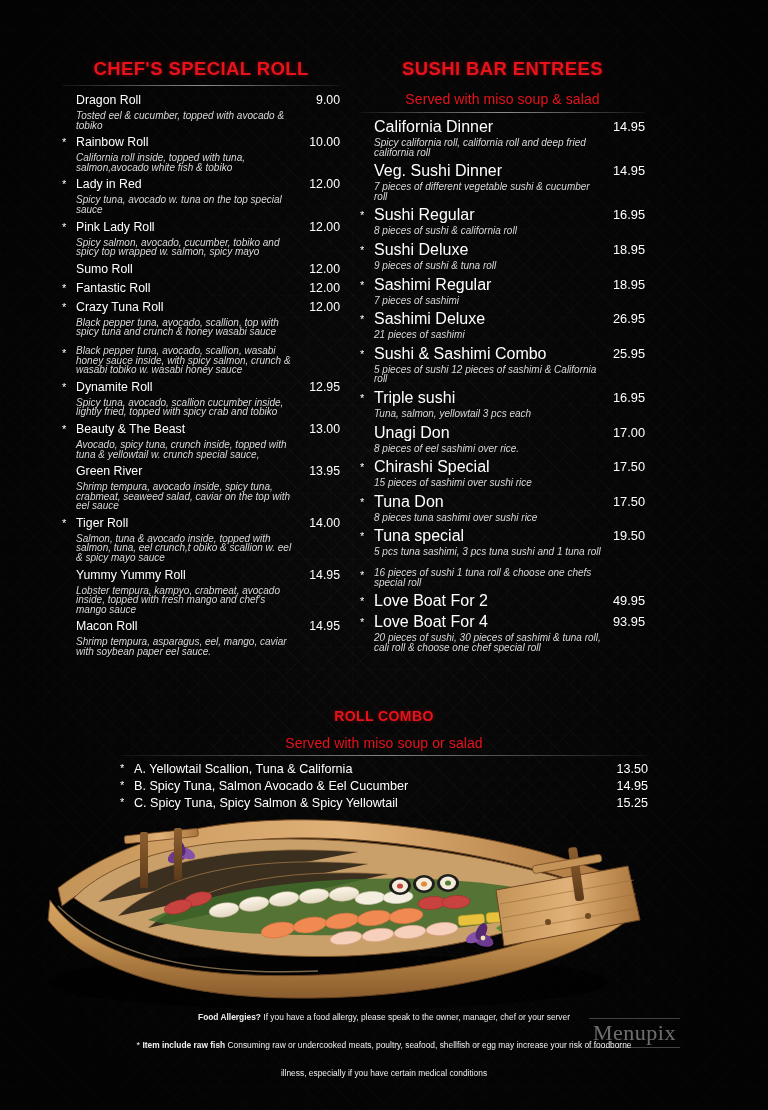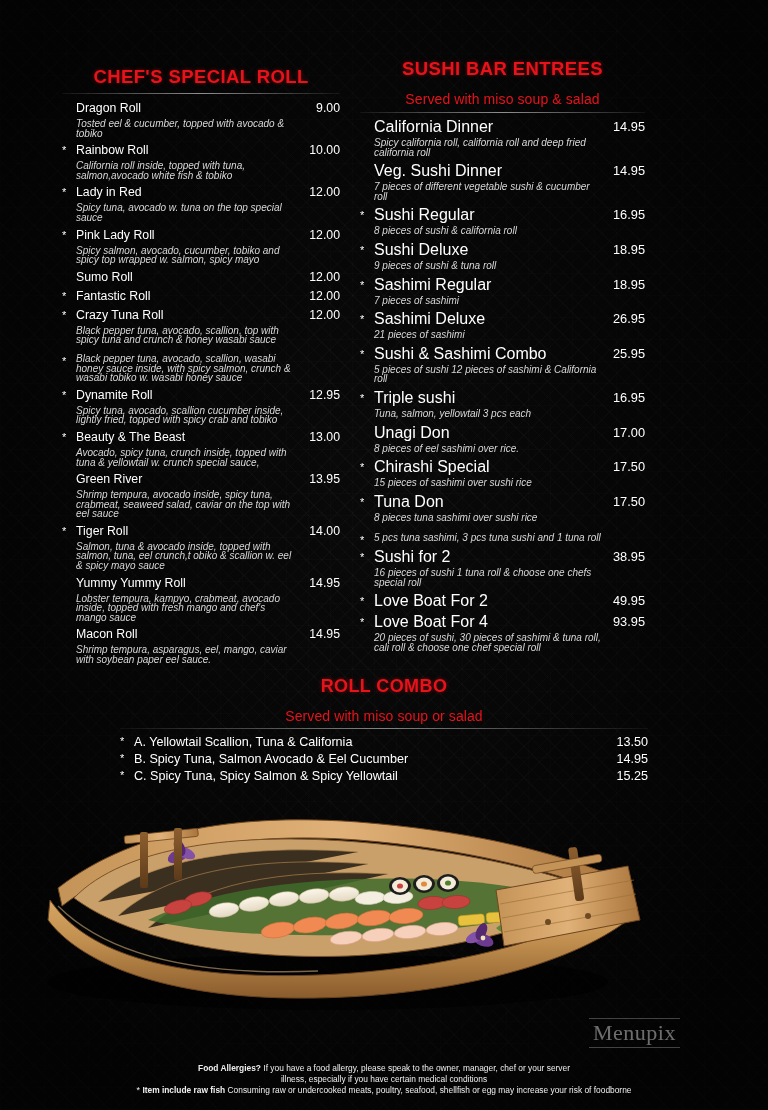--- a/index.html
+++ b/index.html
@@ -28,21 +28,21 @@
   .bg-vignette {
     position: absolute;
     inset: 0;
     background: radial-gradient(ellipse at 50% 45%, rgba(0,0,0,0.15) 0%, rgba(0,0,0,0.75) 85%);
     z-index: 1;
   }
   .page { position: absolute; inset: 0; z-index: 2; }
 
   .col-left {
     position: absolute;
-    left: 62px; top: 66px; width: 278px;
+    left: 62px; top: 58px; width: 278px;
   }
   .col-right {
     position: absolute;
     left: 360px; top: 58px; width: 285px;
   }
 
   .section-title {
     text-align: center;
     color: #e8121b;
     font-weight: bold;
@@ -108,21 +108,21 @@
   
   .col-right .item { padding-bottom: 7px; }
   .col-right .item-name { font-size: 16px; }
   .col-right .item-price { font-size: 12.8px; }
 
   
   .combo {
     position: absolute;
     left: 120px; top: 676px; width: 528px;
   }
-  .combo .section-title { font-size: 18px; }
+  .combo .section-title { font-size: 14px; margin-top: 32px; }
   .combo-list { margin-top: 6px; }
   .combo-item {
     position: relative;
     display: flex;
     justify-content: space-between;
     align-items: baseline;
     padding: 0 0 3px 14px;
     font-size: 12.6px;
   }
   .combo-item .star {
@@ -167,21 +167,21 @@
   .footer {
     position: absolute;
     left: 0; right: 0; bottom: 14px;
     z-index: 5;
     text-align: center;
     font-size: 8.4px;
     line-height: 11px;
     color: #efefef;
   }
   .footer .fbold { font-weight: bold; }
-  .footer .line { margin: 0; }
+  .footer .line { margin: 17px; }
   .footer .star { font-size: 9px; }
 </style>
 </head>
 <body>
 
 <div class="bg-pattern"></div>
 <div class="bg-vignette"></div>
 
 <div class="page">
 
@@ -413,29 +413,29 @@
         <span class="star">*</span>
         <div class="item-row">
           <div class="item-name">Tuna Don</div>
           <div class="item-price">17.50</div>
         </div>
         <div class="item-desc">8 pieces tuna sashimi over sushi rice</div>
       </div>
 
       <div class="item">
         <span class="star">*</span>
+        <div class="item-row">
+          <div class="item-name">Tuna special</div>
+          <div class="item-price">19.50</div>
+        </div>
         <div class="item-desc">5 pcs tuna sashimi, 3 pcs tuna sushi and 1 tuna roll</div>
       </div>
 
       <div class="item">
         <span class="star">*</span>
-        <div class="item-row">
-          <div class="item-name">Sushi for 2</div>
-          <div class="item-price">38.95</div>
-        </div>
         <div class="item-desc">16 pieces of sushi 1 tuna roll &amp; choose one chefs special roll</div>
       </div>
 
       <div class="item">
         <span class="star">*</span>
         <div class="item-row">
           <div class="item-name">Love Boat For 2</div>
           <div class="item-price">49.95</div>
         </div>
       </div>
@@ -624,21 +624,21 @@
 
   <div class="watermark">
     <span class="wm-box">Menupix</span>
   </div>
 
   <div class="footer">
     <p class="line">
       <span class="fbold">Food Allergies?</span>
       <span>If you have a food allergy, please speak to the owner, manager, chef or your server</span>
     </p>
-    <p class="line">illness, especially if you have certain medical conditions</p>
     <p class="line">
       <span class="star">*</span>
       <span class="fbold">Item include raw fish</span>
       <span>Consuming raw or undercooked meats, poultry, seafood, shellfish or egg may increase your risk of foodborne</span>
     </p>
+    <p class="line">illness, especially if you have certain medical conditions</p>
   </div>
 
 </div>
 
 </body></html>

